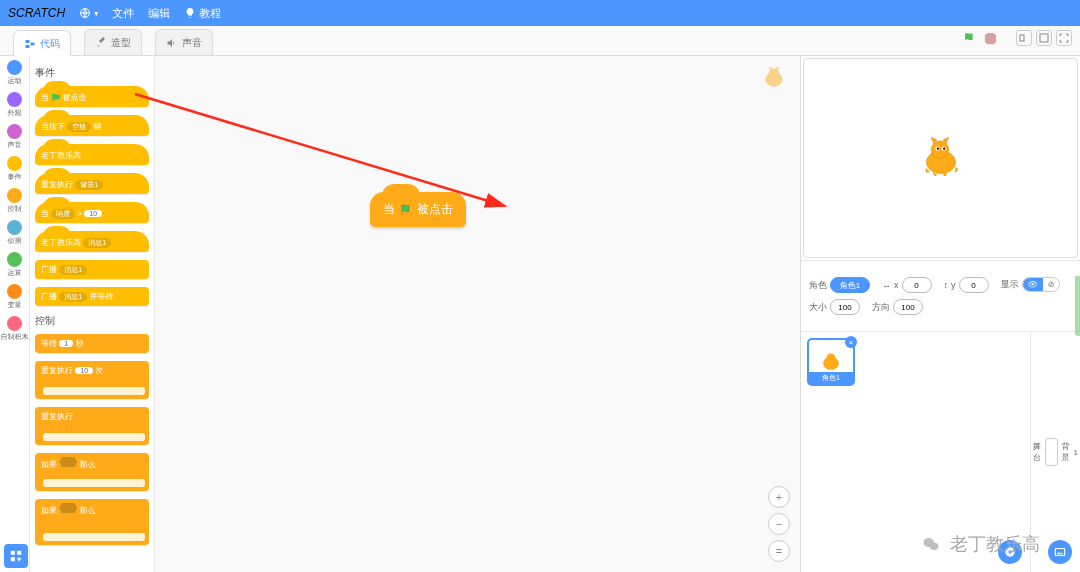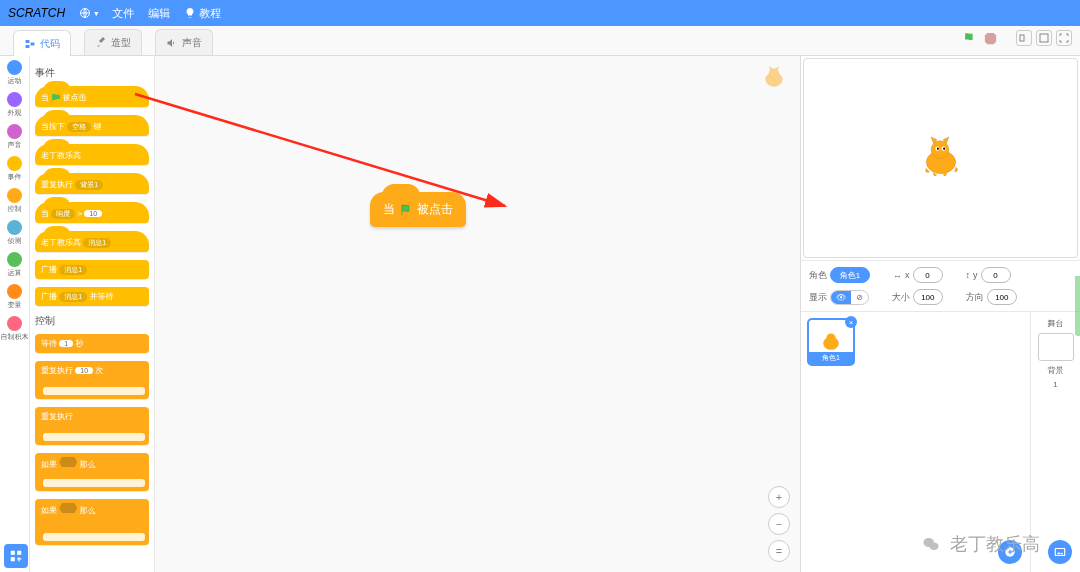--- a/index.html
+++ b/index.html
@@ -54,37 +54,37 @@
 .scriptarea .arrow { position: absolute; left: -30px; top: 20px; pointer-events: none; }
 .scriptarea .zoom { position: absolute; right: 10px; bottom: 10px; display: flex; flex-direction: column; gap: 5px; }
 .scriptarea .zoom .zb { width: 22px; height: 22px; border: 1px solid #ccc; border-radius: 50%; background: #fff; display: flex; align-items: center; justify-content: center; color: #888; font-size: 11px; cursor: pointer; }
 
 
 .right { width: 280px; display: flex; flex-direction: column; border-left: 1px solid #dcdcdc; }
 .stage-wrap { padding: 2px; }
 .stage { width: 100%; height: 200px; background: #fff; border: 1px solid #dcdcdc; border-radius: 4px; position: relative; }
 .stage .cat { position: absolute; left: 50%; top: 50%; transform: translate(-50%, -50%); width: 52px; height: 52px; }
 
-.sprite-info { display: flex; flex-wrap: wrap; padding: 6px 8px; gap: 6px 23px; font-size: 9px; color: #666; align-items: flex-end; border-top: 1px solid #e8e8e8; }
+.sprite-info { display: flex; flex-wrap: wrap; padding: 16px 8px; gap: 6px 12px; font-size: 9px; color: #666; align-items: flex-start; border-top: 1px solid #e8e8e8; }
 .sprite-info .field { display: flex; align-items: center; gap: 3px; }
 .sprite-info input { width: 30px; height: 16px; border: 1px solid #bbb; border-radius: 8px; font-size: 8px; text-align: center; }
 .sprite-info input.name { width: 40px; background: #4c97ff; color: #fff; border-color: #4c97ff; }
 .sprite-info .toggle { display: flex; border: 1px solid #ccc; border-radius: 8px; overflow: hidden; }
 .sprite-info .toggle span { padding: 2px 5px; font-size: 8px; }
 .sprite-info .toggle span.on { background: #4c97ff; color: #fff; }
 
 .bottom-panels { flex: 1; display: flex; border-top: 1px solid #e8e8e8; }
 .sprite-list { flex: 1; padding: 6px; background: #fff; position: relative; }
 .sprite-thumb { width: 48px; height: 48px; border: 2px solid #4c97ff; border-radius: 5px; background: #fff; display: flex; flex-direction: column; align-items: center; justify-content: center; position: relative; cursor: pointer; }
 .sprite-thumb .x { position: absolute; top: -4px; right: -4px; width: 12px; height: 12px; background: #4c97ff; color: #fff; border-radius: 50%; font-size: 8px; display: flex; align-items: center; justify-content: center; }
 .sprite-thumb .img { width: 26px; height: 26px; }
 .sprite-thumb .nm { font-size: 7px; background: #4c97ff; color: #fff; width: 100%; text-align: center; position: absolute; bottom: 0; padding: 1px 0; }
 .fab { position: absolute; right: 8px; bottom: 8px; width: 24px; height: 24px; background: #4c97ff; border-radius: 50%; display: flex; align-items: center; justify-content: center; color: #fff; cursor: pointer; }
 
-.stage-panel { width: 50px; border-left: 1px solid #e8e8e8; display: flex; flex-direction: column; align-items: center; padding: 6px 2px; gap: 4px; font-size: 8px; color: #666; position: relative; }
+.stage-panel { width: 50px; border-left: 1px solid #e8e8e8; display: flex; flex-direction: row; align-items: center; padding: 6px 2px; gap: 4px; font-size: 8px; color: #666; position: relative; }
 .stage-panel .stg-thumb { width: 36px; height: 28px; border: 1px solid #ccc; border-radius: 3px; background: #fff; }
 .stage-panel .fab { position: absolute; bottom: 8px; }
 
 
 .ext-btn { position: absolute; left: 4px; bottom: 4px; width: 24px; height: 24px; background: #4c97ff; border-radius: 4px; display: flex; align-items: center; justify-content: center; color: #fff; cursor: pointer; }
 
 
 .watermark { position: absolute; right: 40px; bottom: 16px; display: flex; align-items: center; gap: 8px; color: #a8a8a8; font-size: 18px; font-weight: 300; pointer-events: none; }
 .watermark .wm-ico { width: 22px; height: 18px; }
 

